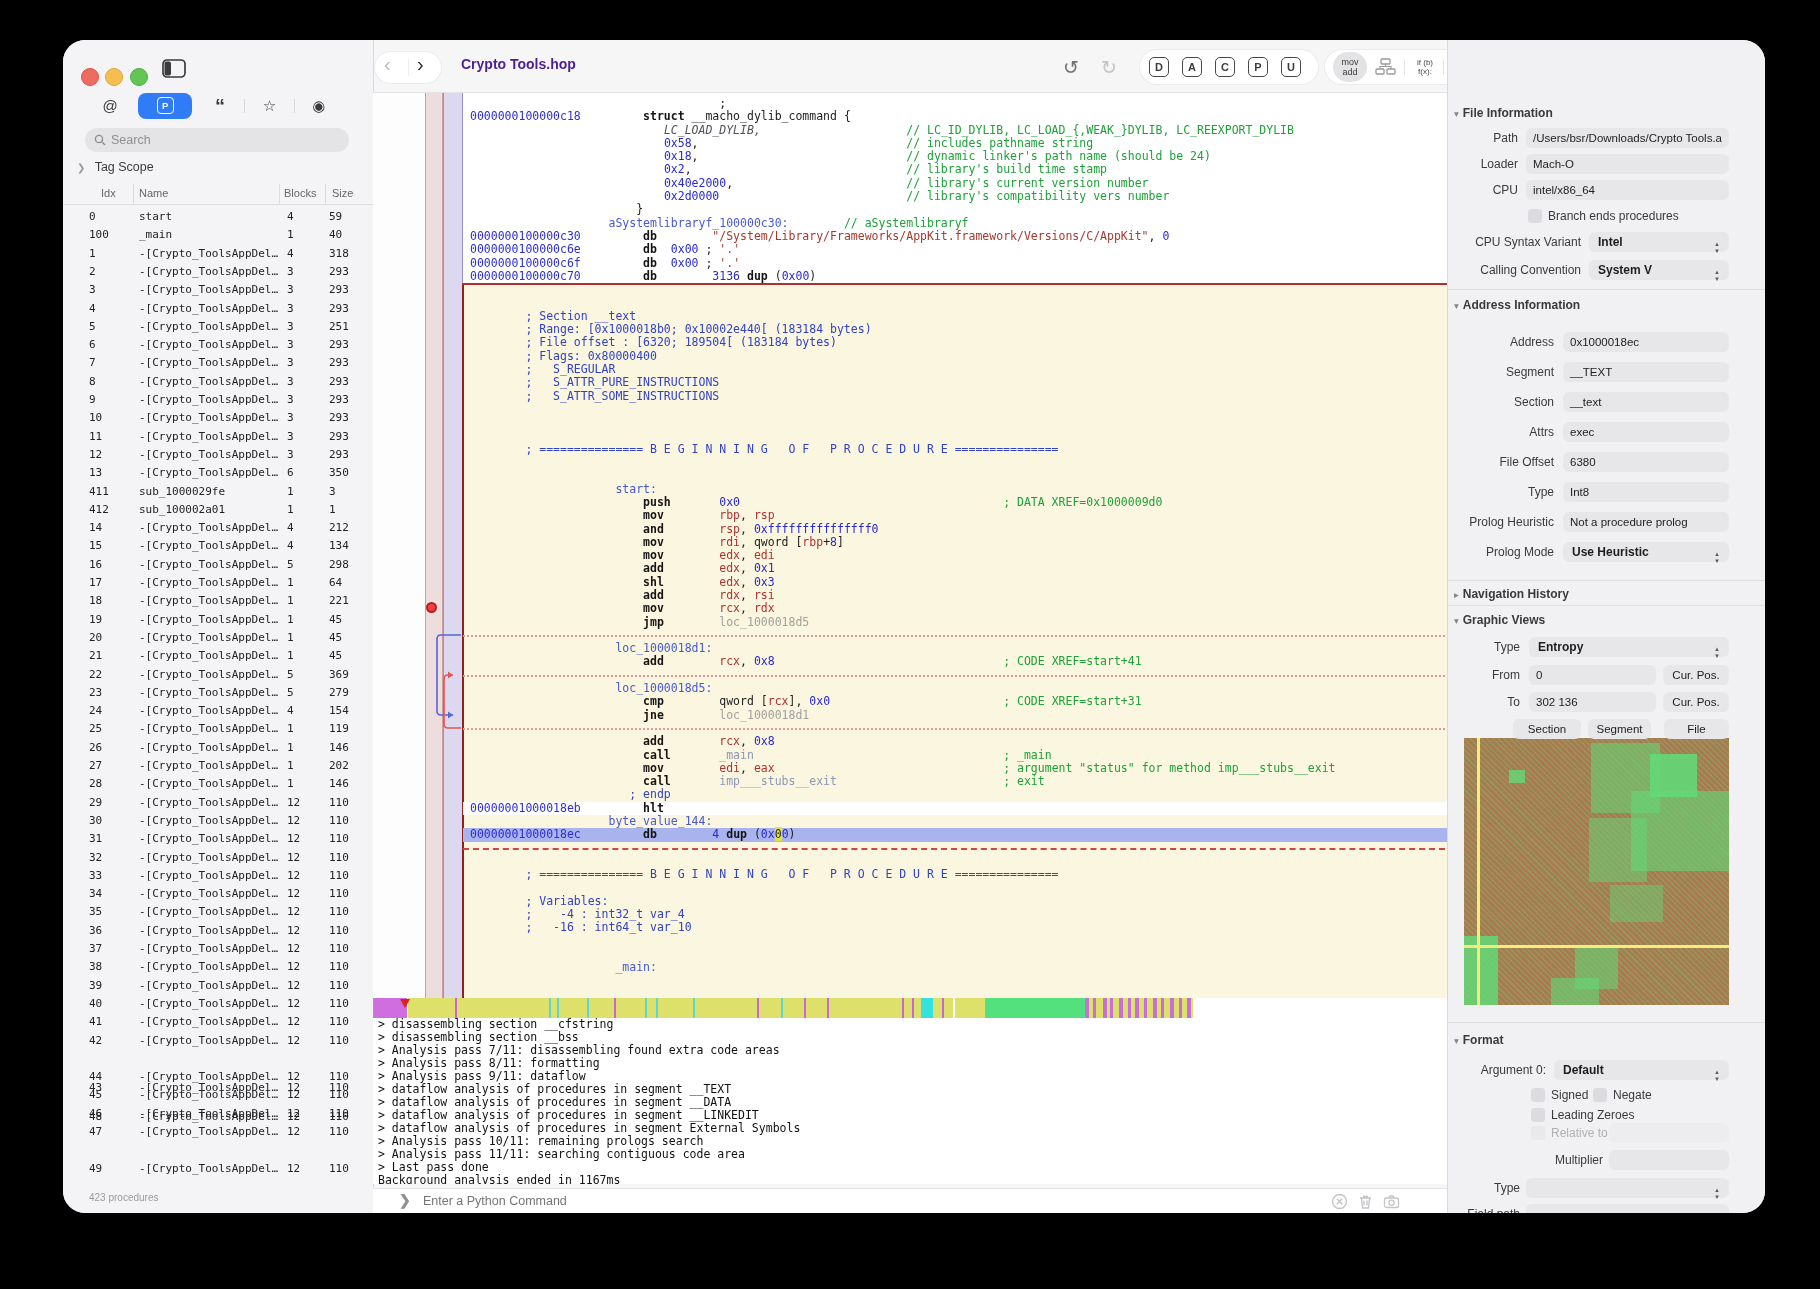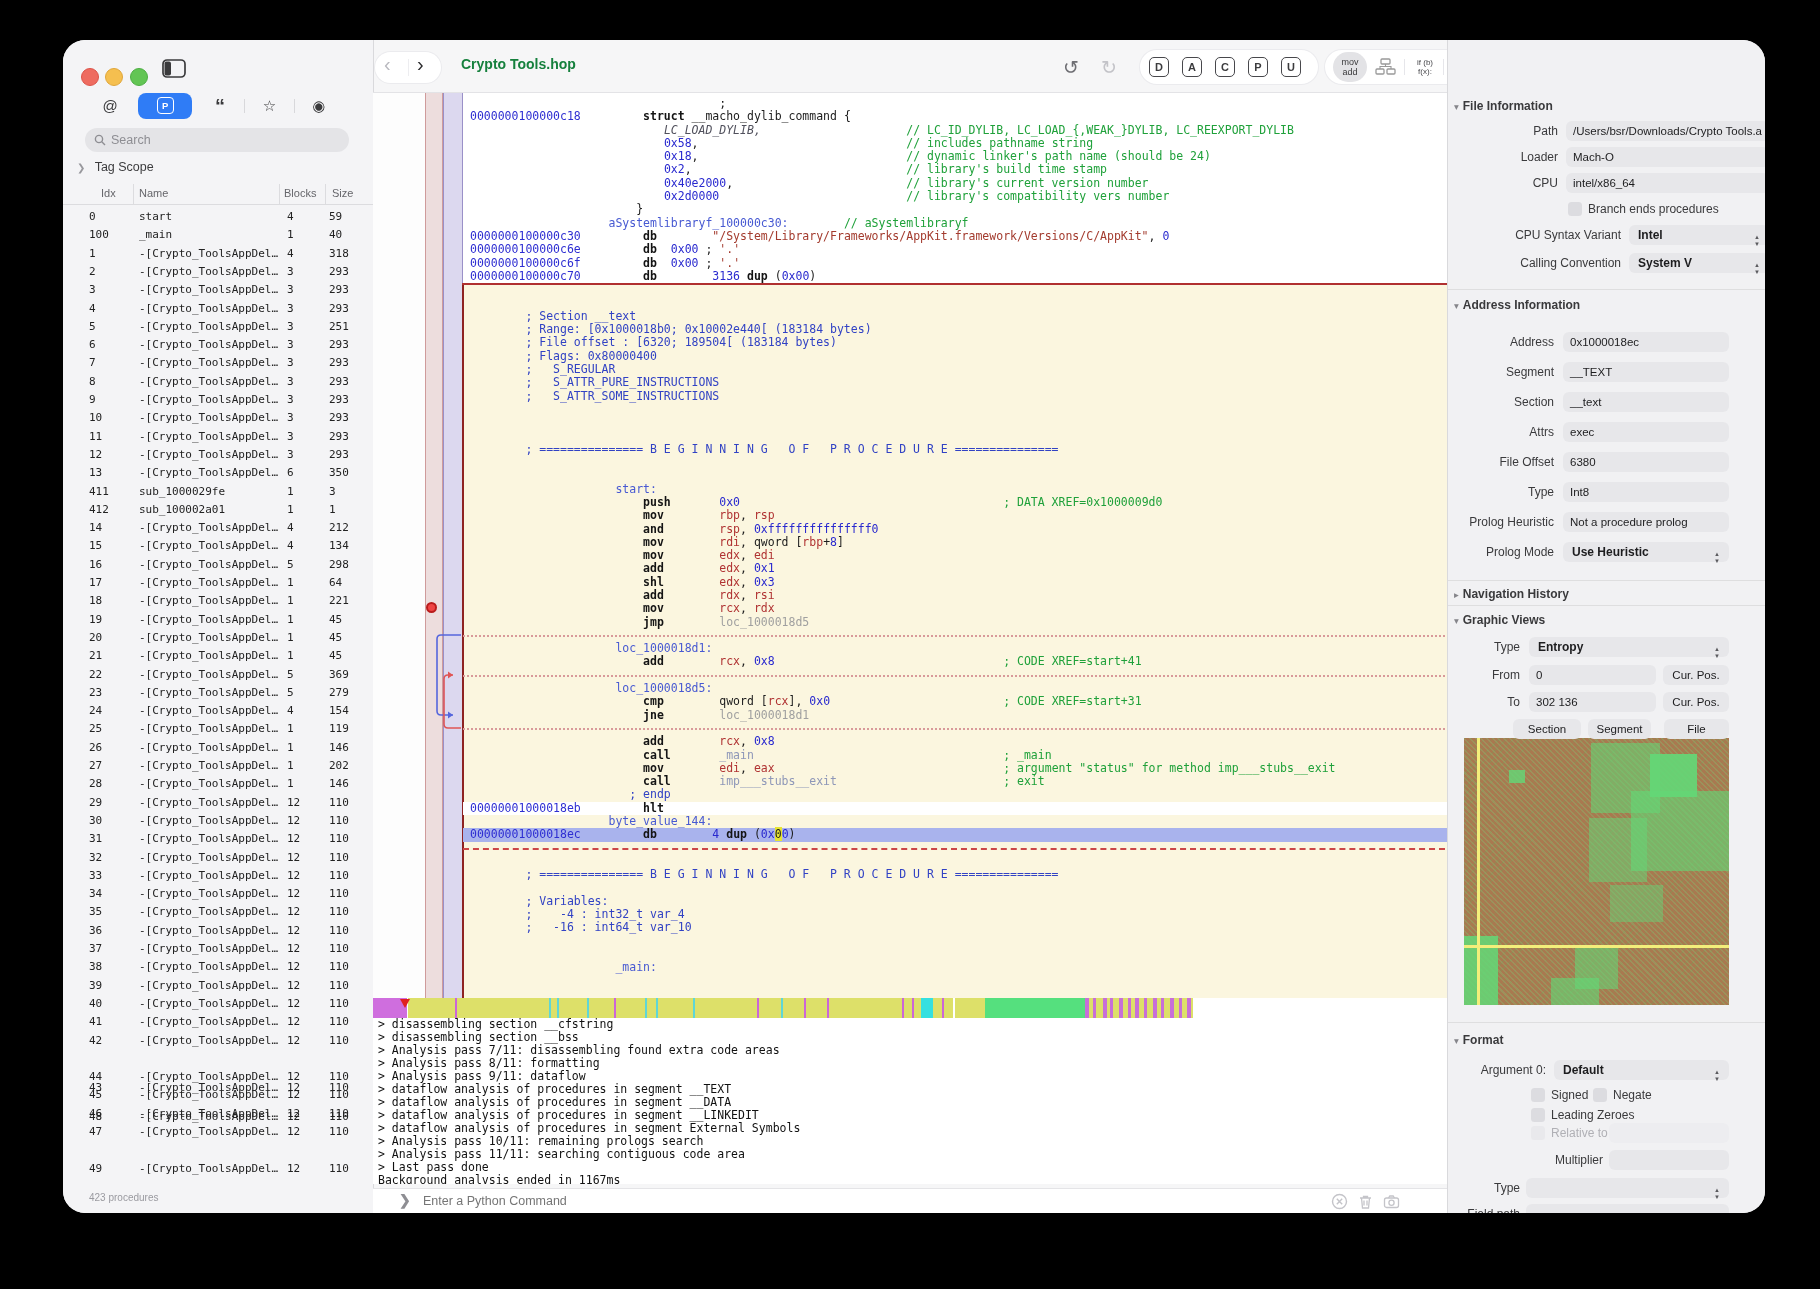--- a/index.html
+++ b/index.html
@@ -35,21 +35,21 @@
   .srow span{position:absolute;white-space:pre;}
   .srow .c1{left:26px;} .srow .c2{left:76px;} .srow .c3{left:224px;} .srow .c4{left:266px;}
   .sstatus{position:absolute;left:26px;top:1152px;font-size:10px;color:#9a9aa0;}
   
   .toolbar{position:absolute;left:310px;top:0;width:1392px;height:52px;}
   .pill{position:absolute;background:#fff;border-radius:17px;box-shadow:0 0 0 1px #ebebee;}
   .navpill{left:2px;top:12px;width:66px;height:31px;}
   .navpill .bk{position:absolute;left:9px;top:1px;font-size:20px;color:#b9b9bf;}
   .navpill .fw{position:absolute;left:42px;top:1px;font-size:20px;color:#2c2c2e;}
   .navpill .dv{position:absolute;left:33px;top:7px;width:1px;height:17px;background:#ededf0;}
-  .title{position:absolute;left:88px;top:16px;font-size:14px;font-weight:bold;color:#15803d;}
+  .title{position:absolute;left:88px;top:16px;font-size:14px;font-weight:bold;color:#4c1d95;}
   .tbico{position:absolute;top:12px;height:31px;display:flex;align-items:center;justify-content:center;color:#5a5a5e;}
   .undo{left:690px;font-size:19px;color:#6e6e73;}
   .redo{left:728px;font-size:19px;color:#c3c3c8;}
   .lpill{left:767px;top:10px;width:178px;height:34px;}
   .lbox{position:absolute;top:7px;width:20px;height:20px;border:1.7px solid #48484c;border-radius:5px;color:#3c3c3e;
         font-size:11px;font-weight:bold;display:flex;align-items:center;justify-content:center;box-sizing:border-box;}
   .mpill{left:952px;top:10px;width:155px;height:34px;}
   .movadd{position:absolute;left:8px;top:2px;width:34px;height:30px;border-radius:15px;background:#e3e3e6;
           font-size:9px;color:#3a3a3c;text-align:center;line-height:10px;padding-top:5px;box-sizing:border-box;}
   .tinytxt{position:absolute;font-size:8px;color:#48484c;line-height:9px;text-align:center;}
@@ -731,21 +731,21 @@
         <path d="M3 5 h11 M6.5 5 V3.5 h4 V5 M4.5 5 l1 10 h6 l1 -10 M7 7.5v5 M10 7.5v5" fill="none" stroke="#c4c4c9" stroke-width="1.3"></path>
       </svg>
       <svg class="cmdico" style="left:1010px;" viewBox="0 0 17 17">
         <rect x="1.5" y="5" width="14" height="9.5" rx="2" fill="none" stroke="#c4c4c9" stroke-width="1.3"></rect>
         <path d="M5.5 5 l1.3-2 h3.4 l1.3 2" fill="none" stroke="#c4c4c9" stroke-width="1.3"></path>
         <circle cx="8.5" cy="9.7" r="2.6" fill="none" stroke="#c4c4c9" stroke-width="1.3"></circle>
       </svg>
     </div>
 
     <div class="panel">
-      <div class="psec" id="sec-fi" style="top:55px;height:192px;padding-left:40px;">
+      <div class="psec" id="sec-fi" style="top:62px;height:192px;">
         <div class="phead" style="top:4px;"><span class="pchev">▾</span><span>File Information</span></div>
       <div class="prow" style="top: 26px;">
             <div class="plab" style="left: 0px; width: 70px;">Path</div>
             <div class="pfield" style="left: 78px; width: 203px;">/Users/bsr/Downloads/Crypto Tools.a</div>
           </div>
           <div class="prow" style="top: 52px;">
             <div class="plab" style="left: 0px; width: 70px;">Loader</div>
             <div class="pfield" style="left: 78px; width: 203px;">Mach-O</div>
           </div>
           <div class="prow" style="top: 78px;">

